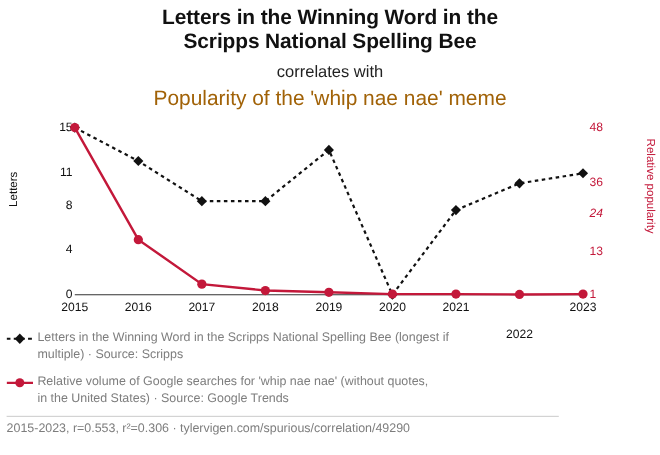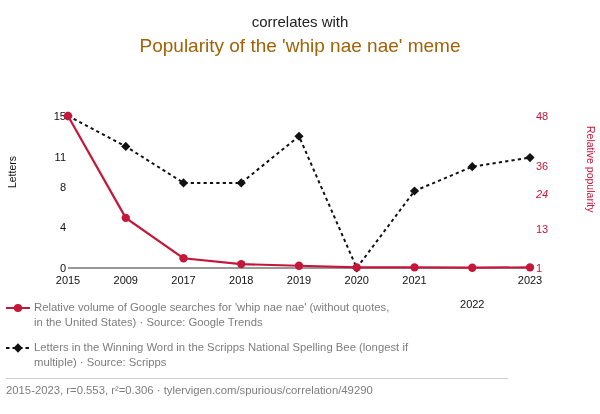--- a/index.html
+++ b/index.html
@@ -120,20 +120,24 @@
     font-size: 11.3px;
     color: #7d7d7d;
   }
 </style>
 </head>
 <body>
 
 <div id="page">
 
   <div class="titles">
+    <div class="title-main">
+      <div>Letters in the Winning Word in the</div>
+      <div>Scripps National Spelling Bee</div>
+    </div>
     <div class="title-corr">correlates with</div>
     <div class="title-sub">Popularity of the 'whip nae nae' meme</div>
   </div>
 
   <div class="plot-wrap">
     <div class="axis-label-left">Letters</div>
     <div class="axis-label-right">Relative popularity</div>
 
     <div id="yticks">
         <div class="ytick" style="top: 164px;">0</div>
@@ -144,21 +148,21 @@
       </div>
     <div id="y2ticks">
         <div class="ytick-r" style="top: 164px;">1</div>
         <div class="ytick-r" style="top: 125.191px;">13</div>
         <div class="ytick-r" style="top: 89.617px; font-style: italic;">24</div>
         <div class="ytick-r" style="top: 50.8085px; margin-top: 11px;">36</div>
         <div class="ytick-r" style="top: 12px;">48</div>
       </div>
     <div id="xticks">
         <div class="xtick" style="left: 68px;">2015</div>
-        <div class="xtick" style="left: 125.75px;">2009</div>
+        <div class="xtick" style="left: 125.75px;">2016</div>
         <div class="xtick" style="left: 183.5px;">2017</div>
         <div class="xtick" style="left: 241.25px;">2018</div>
         <div class="xtick" style="left: 299px;">2019</div>
         <div class="xtick" style="left: 356.75px;">2020</div>
         <div class="xtick" style="left: 414.5px;">2021</div>
         <div class="xtick" style="left: 472.25px; margin-top: 24px;">2022</div>
         <div class="xtick" style="left: 530px;">2023</div>
       </div>
 
     <div class="plot">
@@ -185,39 +189,39 @@
           <circle cx="404.25" cy="151.67659574468084" r="4.2" fill="#c3183a"></circle>
           <circle cx="462" cy="151.3531914893617" r="4.2" fill="#c3183a"></circle>
         </svg>
     </div>
   </div>
 
   <div class="legend">
     <div class="legend-row">
       <div class="legend-mark">
         <svg width="24" height="14" viewBox="0 0 24 14">
+          <line x1="0" y1="7" x2="24" y2="7" stroke="#111111" stroke-width="1.8" stroke-dasharray="3.5,3"></line>
+          <polygon points="12,2.2 16.6,7 12,11.8 7.4,7" fill="#111111"></polygon>
+        </svg>
+      </div>
+      <div class="legend-text">
+        <span>Letters in the Winning Word in the Scripps National Spelling Bee (longest if</span><br>
+        <span>multiple) · Source: Scripps</span>
+      </div>
+    </div>
+    <div class="legend-row">
+      <div class="legend-mark">
+        <svg width="24" height="14" viewBox="0 0 24 14">
           <line x1="0" y1="7" x2="24" y2="7" stroke="#c3183a" stroke-width="2"></line>
           <circle cx="12" cy="7" r="4.1" fill="#c3183a"></circle>
         </svg>
       </div>
       <div class="legend-text">
         <span>Relative volume of Google searches for 'whip nae nae' (without quotes,</span><br>
         <span>in the United States) · Source: Google Trends</span>
       </div>
     </div>
-    <div class="legend-row">
-      <div class="legend-mark">
-        <svg width="24" height="14" viewBox="0 0 24 14">
-          <line x1="0" y1="7" x2="24" y2="7" stroke="#111111" stroke-width="1.8" stroke-dasharray="3.5,3"></line>
-          <polygon points="12,2.2 16.6,7 12,11.8 7.4,7" fill="#111111"></polygon>
-        </svg>
-      </div>
-      <div class="legend-text">
-        <span>Letters in the Winning Word in the Scripps National Spelling Bee (longest if</span><br>
-        <span>multiple) · Source: Scripps</span>
-      </div>
-    </div>
   </div>
 
   <div class="legend-sep"></div>
   <div class="footer">2015-2023, r=0.553, r²=0.306  ·  tylervigen.com/spurious/correlation/49290</div>
 
 </div>
 
 </body></html>

